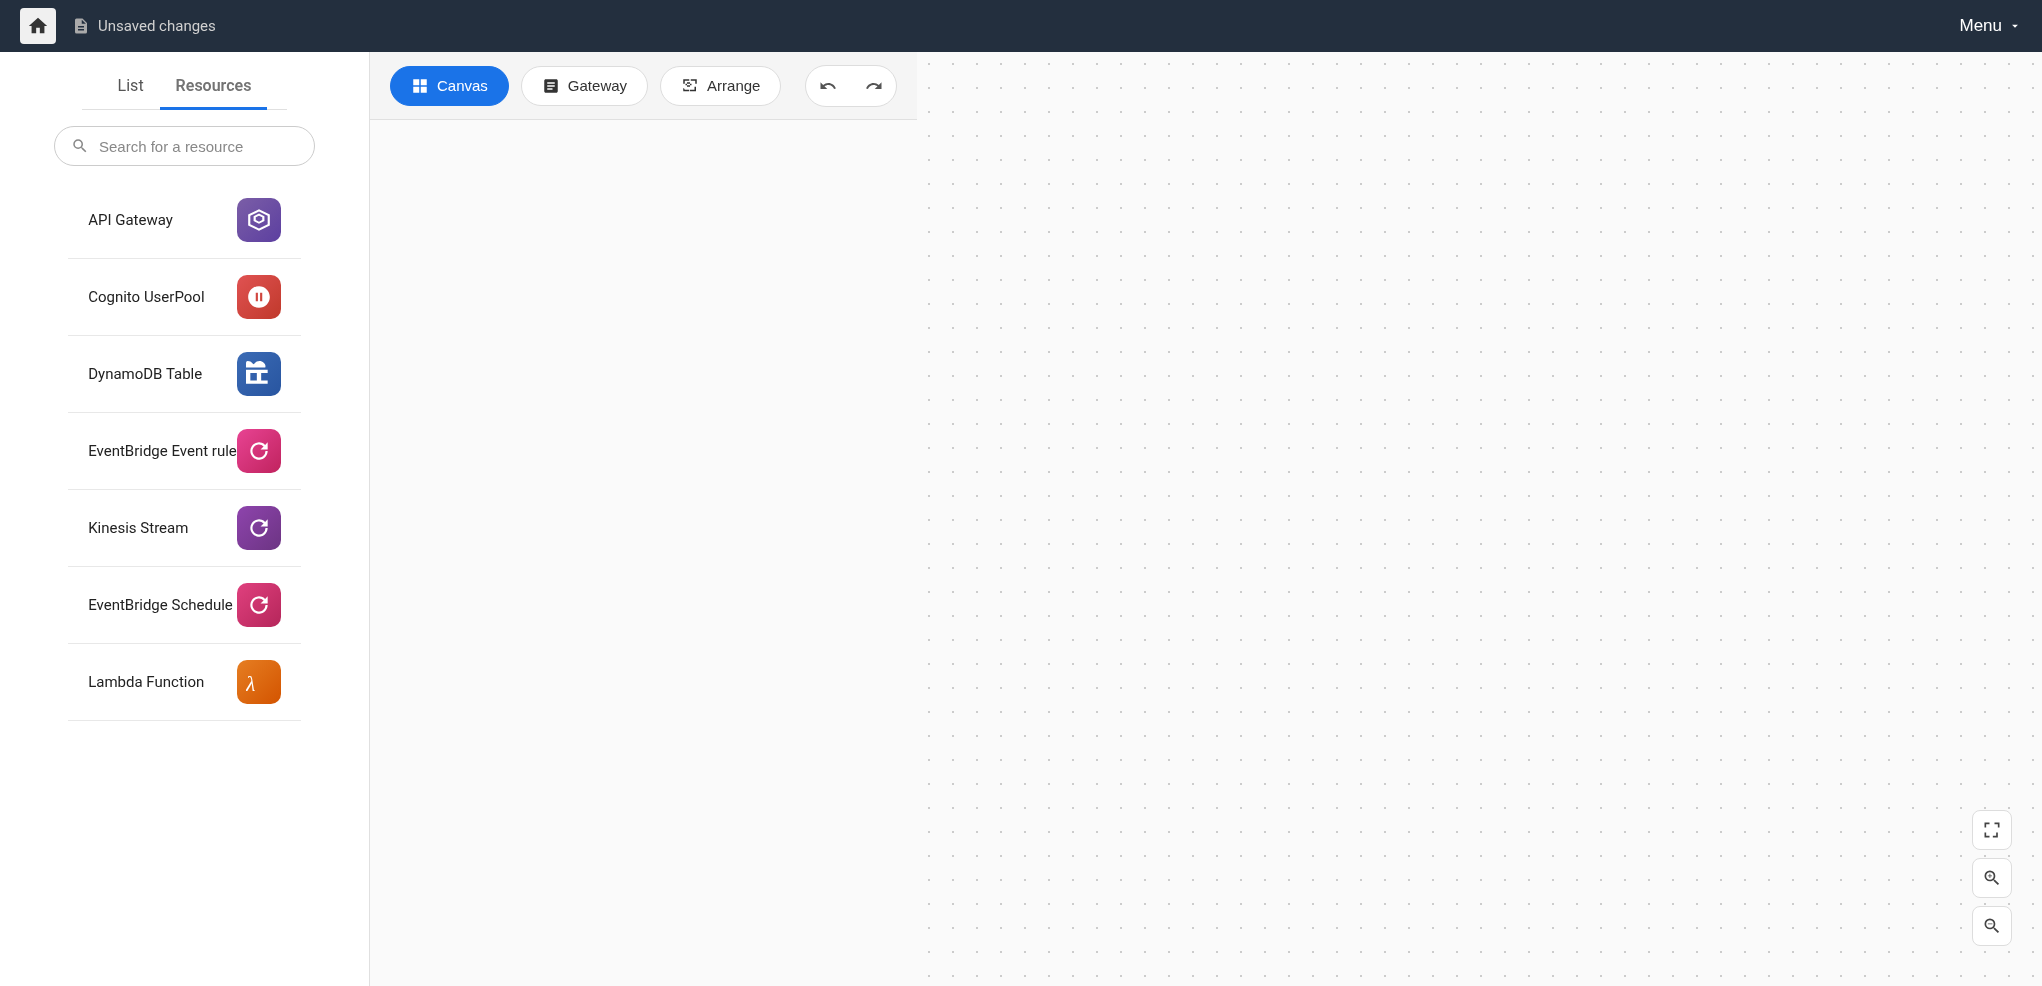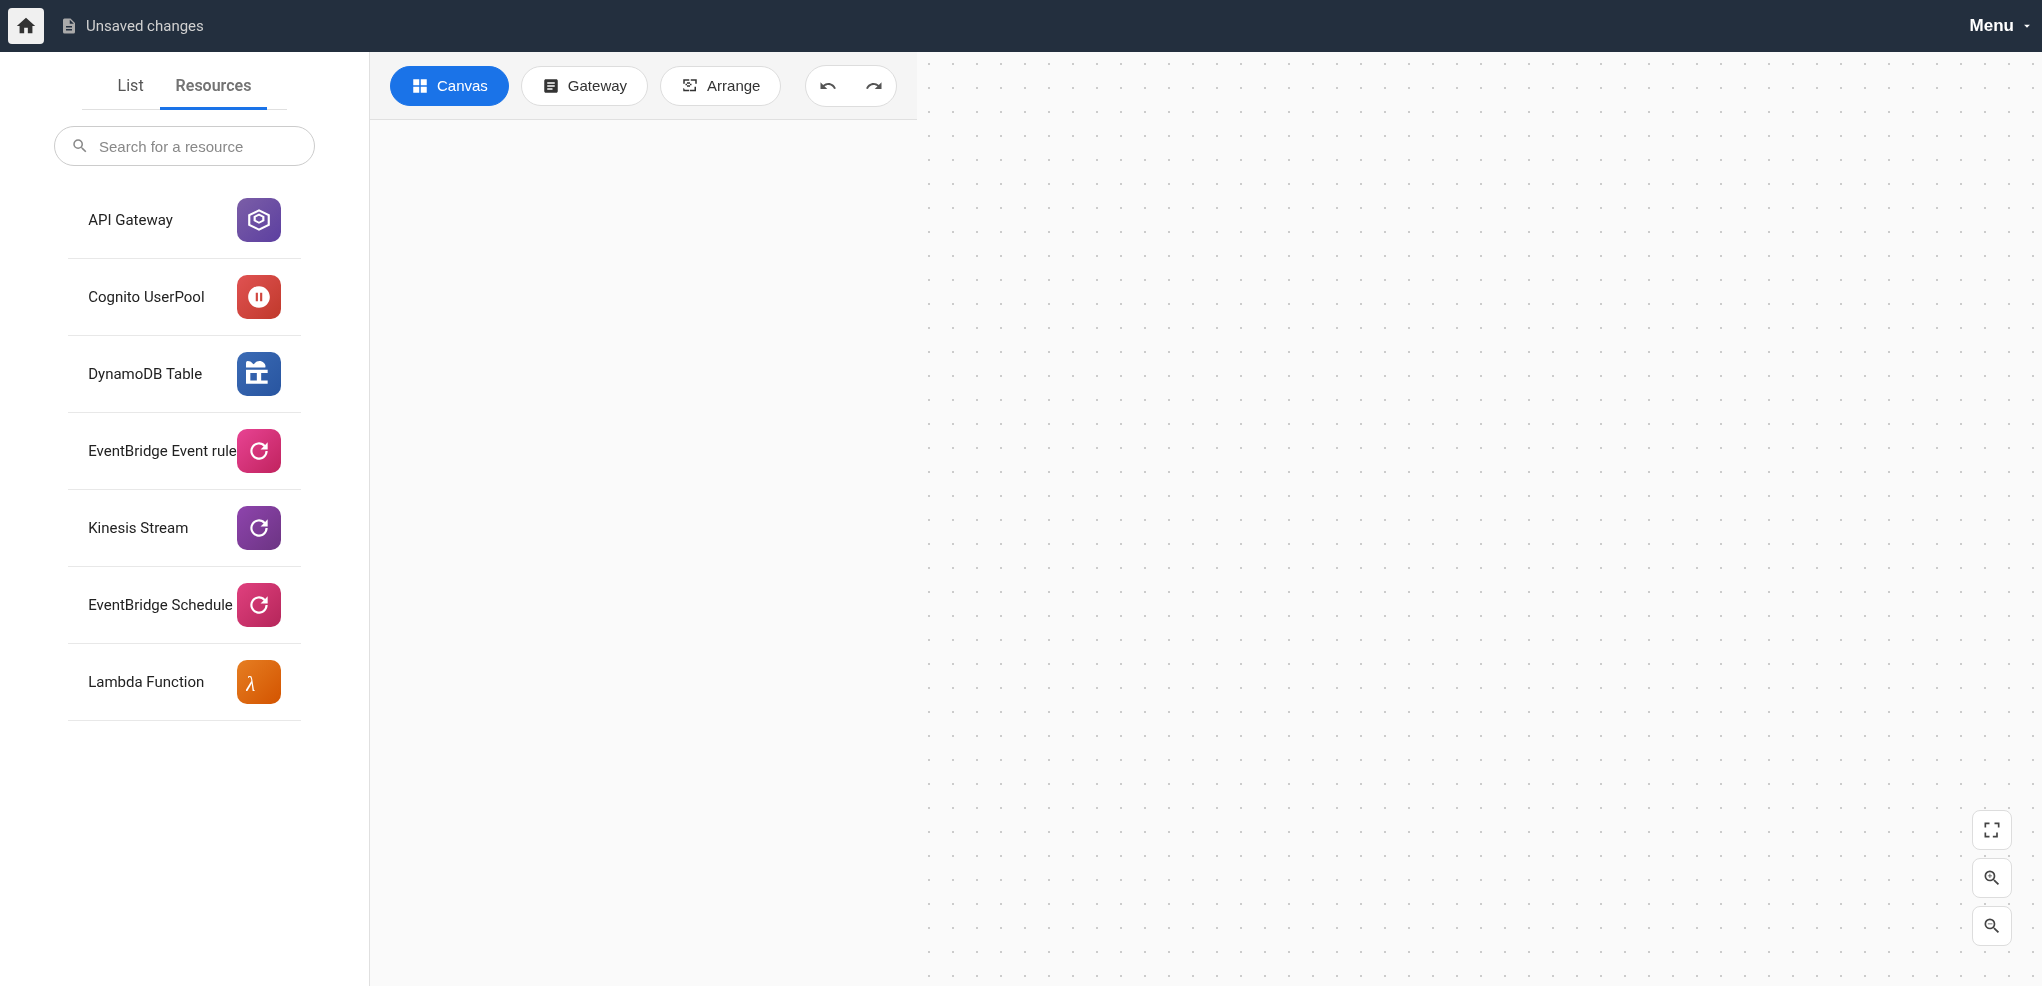--- a/index.html
+++ b/index.html
@@ -16,21 +16,21 @@
       overflow: hidden;
     }
 
     
     .top-bar {
       display: flex;
       align-items: center;
       justify-content: space-between;
       background: #232f3e;
       height: 52px;
-      padding: 0 8px;
+      padding: 0 20px;
     }
 
     .top-bar-left {
       display: flex;
       align-items: center;
       gap: 16px;
     }
 
     .home-icon {
       width: 36px;
@@ -55,21 +55,21 @@
       color: #d0d0d0;
       font-size: 15px;
     }
 
     .menu-btn {
       display: flex;
       align-items: center;
       gap: 6px;
       color: #ffffff;
       font-size: 17px;
-      font-weight: 700;
+      font-weight: 400;
       cursor: pointer;
       background: none;
       border: none;
     }
 
     
     .main-layout {
       display: flex;
       height: calc(986px - 52px);
     }

